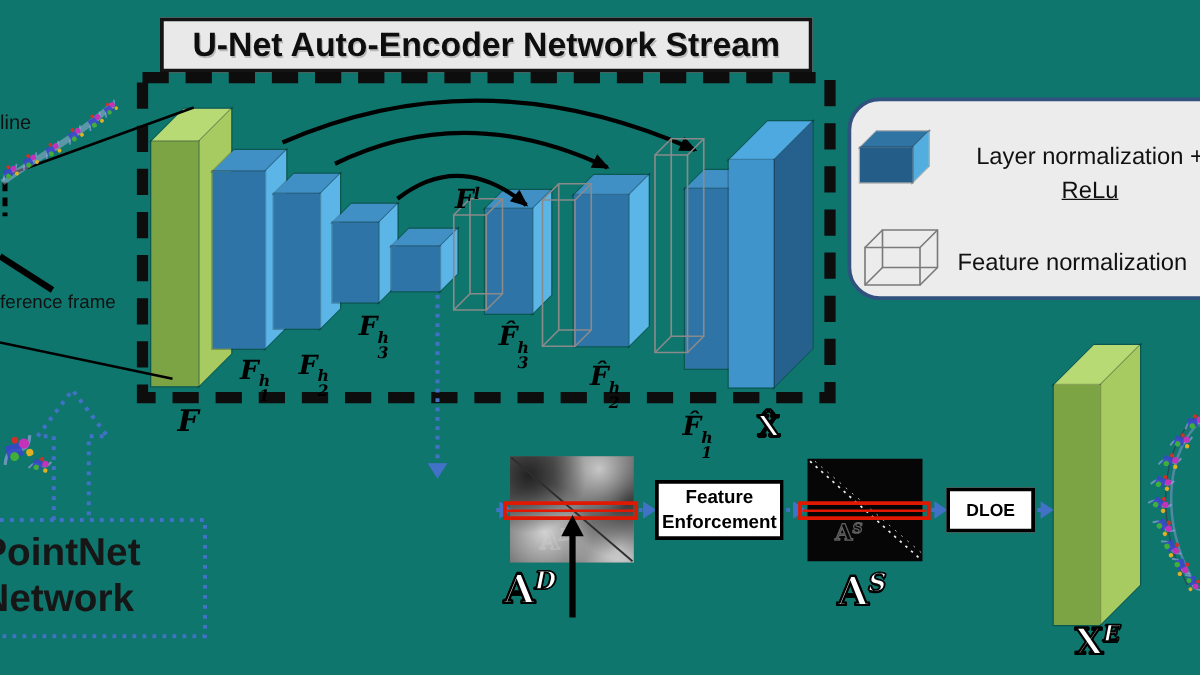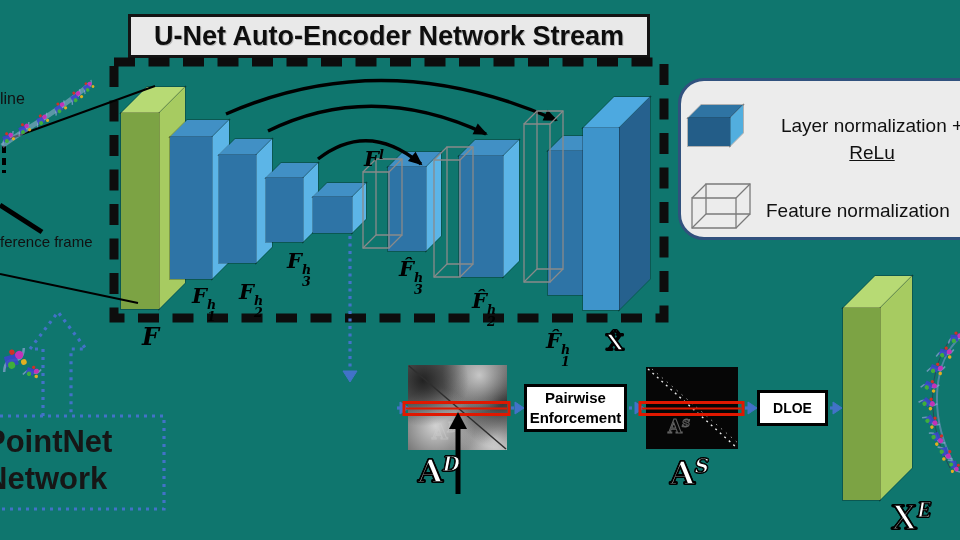--- a/index.html
+++ b/index.html
@@ -238,21 +238,21 @@
   <div class="title-box">
     <span>U-Net Auto-Encoder Network Stream</span>
   </div>
 
   <div class="legend-box"></div>
   <div class="legend-text" style="left:872px;top:115px;">Layer normalization +</div>
   <div class="legend-text" style="left:872px;top:142px;text-decoration:underline;">ReLu</div>
   <div class="legend-left" style="left:766px;top:200px;">Feature normalization</div>
 
   <div class="flow-box" style="left:524px;top:384px;width:103px;height:48px;">
-    <span style="font-size:15px;">Pairwise</span>
+    <span style="font-size:15px;">Feature</span>
     <span style="font-size:15px;">Enforcement</span>
   </div>
   <div class="flow-box" style="left:757px;top:390px;width:71px;height:36px;">
     <span style="font-size:14px;">DLOE</span>
   </div>
 
   <div class="mlabel" style="left:142px;top:322px;font-size:24px;"><span class="mb">F</span></div>
   <div class="mlabel" style="left:192px;top:283px;font-size:21px;"><span class="mb">F</span><span class="ms">
         <span>h</span>
         <span>1</span>
@@ -273,25 +273,25 @@
   <div class="mlabel" style="left:472px;top:288px;font-size:21px;"><span class="mb">F̂</span><span class="ms">
         <span>h</span>
         <span>2</span>
       </span></div>
   <div class="mlabel" style="left:546px;top:328px;font-size:21px;"><span class="mb">F̂</span><span class="ms">
         <span>h</span>
         <span>1</span>
       </span></div>
   <div class="mlabel bb" style="left:606px;top:328px;font-size:23px;"><span class="mb">X̂</span></div>
 
-  <div class="mlabel bb" style="left:418px;top:452px;font-size:32px;"><span class="mb">A</span><sup class="msup1">D</sup></div>
+  <div class="mlabel bb" style="left:403px;top:452px;font-size:32px;"><span class="mb">A</span><sup class="msup1">D</sup></div>
   <div class="mlabel bb watermark watermark-light" style="left:432px;top:420px;font-size:20px;"><span class="mb">A</span><sup class="msup1">D</sup></div>
   <div class="mlabel bb" style="left:670px;top:454px;font-size:32px;"><span class="mb">A</span><sup class="msup1">S</sup></div>
   <div class="mlabel bb watermark watermark-light" style="left:668px;top:416px;font-size:18px;"><span class="mb">A</span><sup class="msup1">S</sup></div>
-  <div class="mlabel bb" style="left:891px;top:496px;font-size:36px;font-family:Liberation Serif, serif;"><span class="mb">X</span><sup class="msup1">E</sup></div>
+  <div class="mlabel bb" style="left:860px;top:496px;font-size:29px;"><span class="mb">X</span><sup class="msup1">E</sup></div>
 
 
   <div class="pointnet-text">
     <div>PointNet</div>
     <div>Network</div>
   </div>
 
   <div class="small-note" style="left:0px;top:90px;font-size:16px;">line</div>
   <div class="small-note" style="left:0px;top:233px;text-align:center;">ference frame</div>
 

